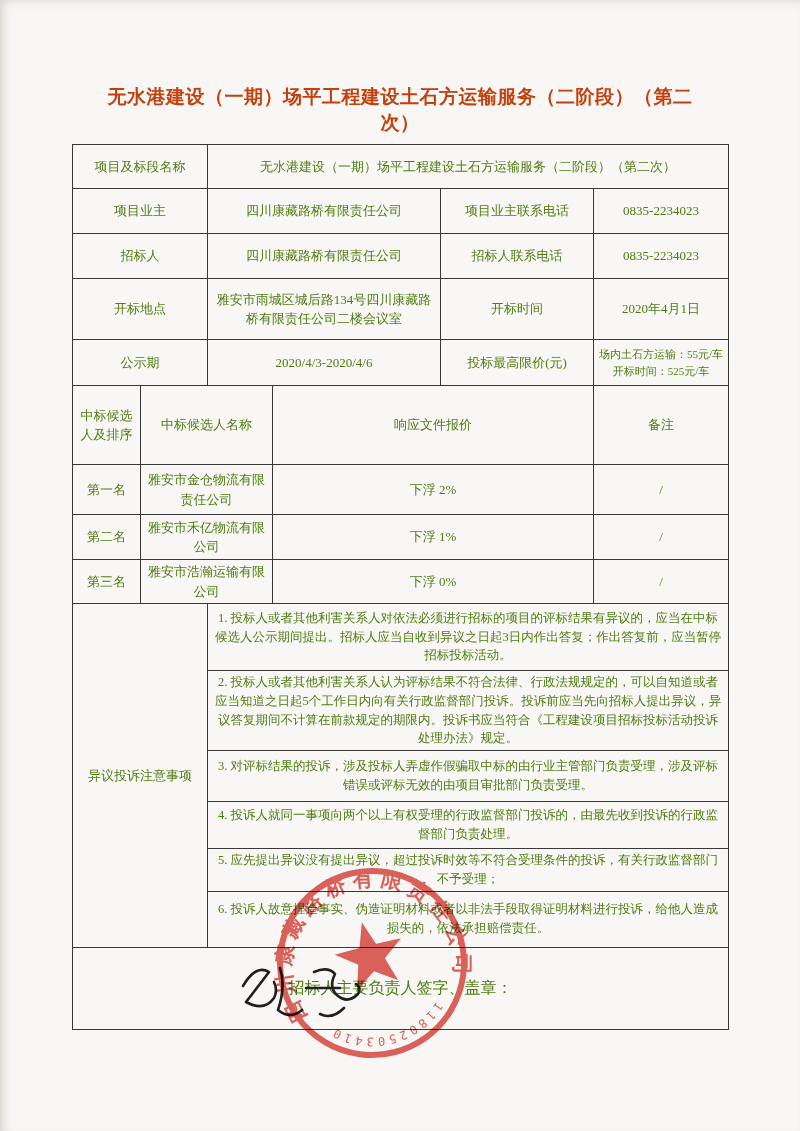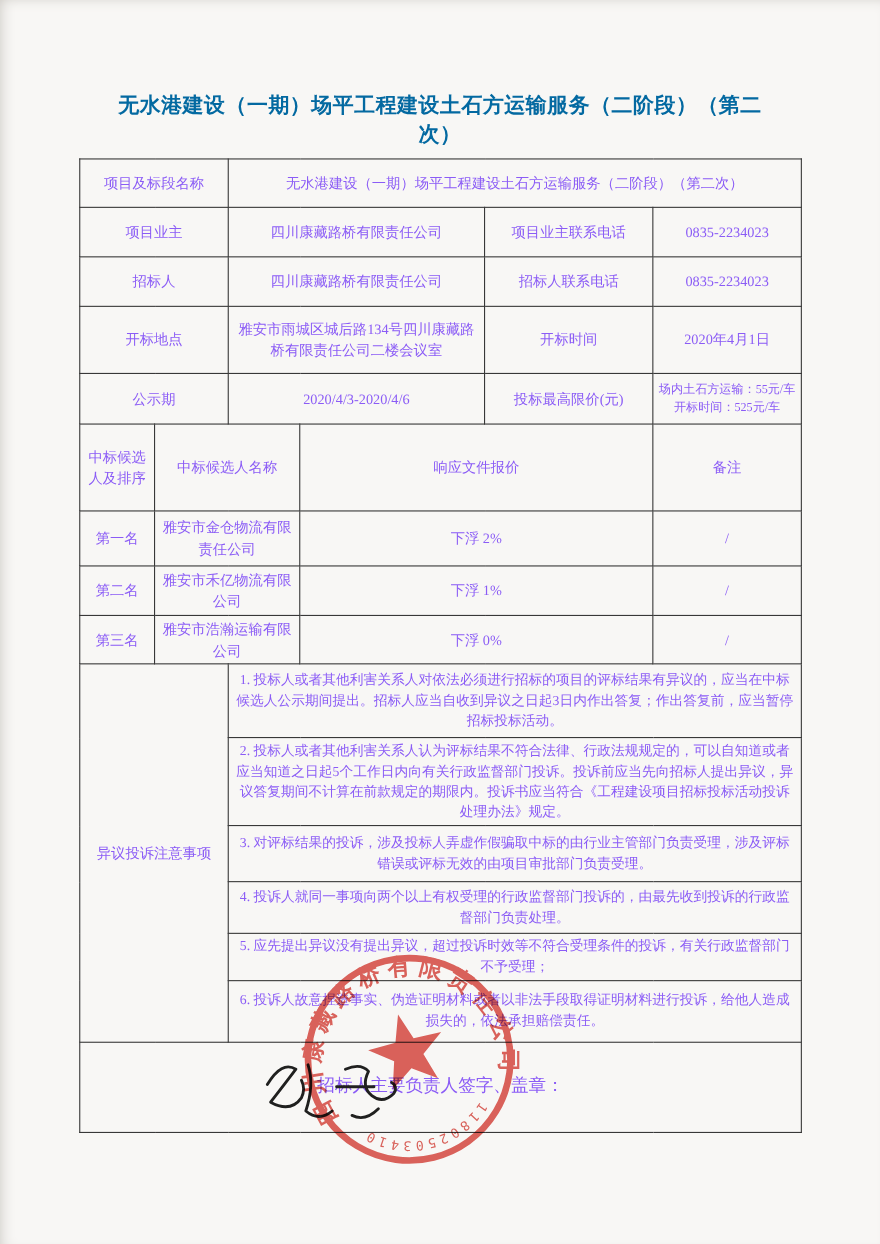--- a/index.html
+++ b/index.html
@@ -18,31 +18,31 @@
     box-shadow:inset 10px 0 14px -10px #c9c6c0, inset 0 8px 12px -9px #d8d5d0;
     overflow:hidden;
   }
   .title-block{
     padding-top:84px;
     text-align:center;
     font-family:"Liberation Sans","DejaVu Sans",sans-serif;
     font-weight:bold;
     font-size:19px;
     line-height:26px;
-    color:#0369a1;
+    color:#c2410c;
     letter-spacing:0.5px;
   }
   .title-block div{white-space:nowrap;}
   table.doc{
     border-collapse:collapse;
     table-layout:fixed;
     width:656px;
     margin:8px 0 0 72px;
     font-size:13px;
-    color:#8b5cf6;
+    color:#4d7c0f;
   }
   table.doc td{
     border:1.6px solid #383838;
     vertical-align:middle;
     text-align:center;
     padding:2px 4px;
     line-height:1.5;
     overflow:hidden;
   }
   td.lab{font-weight:500;}

